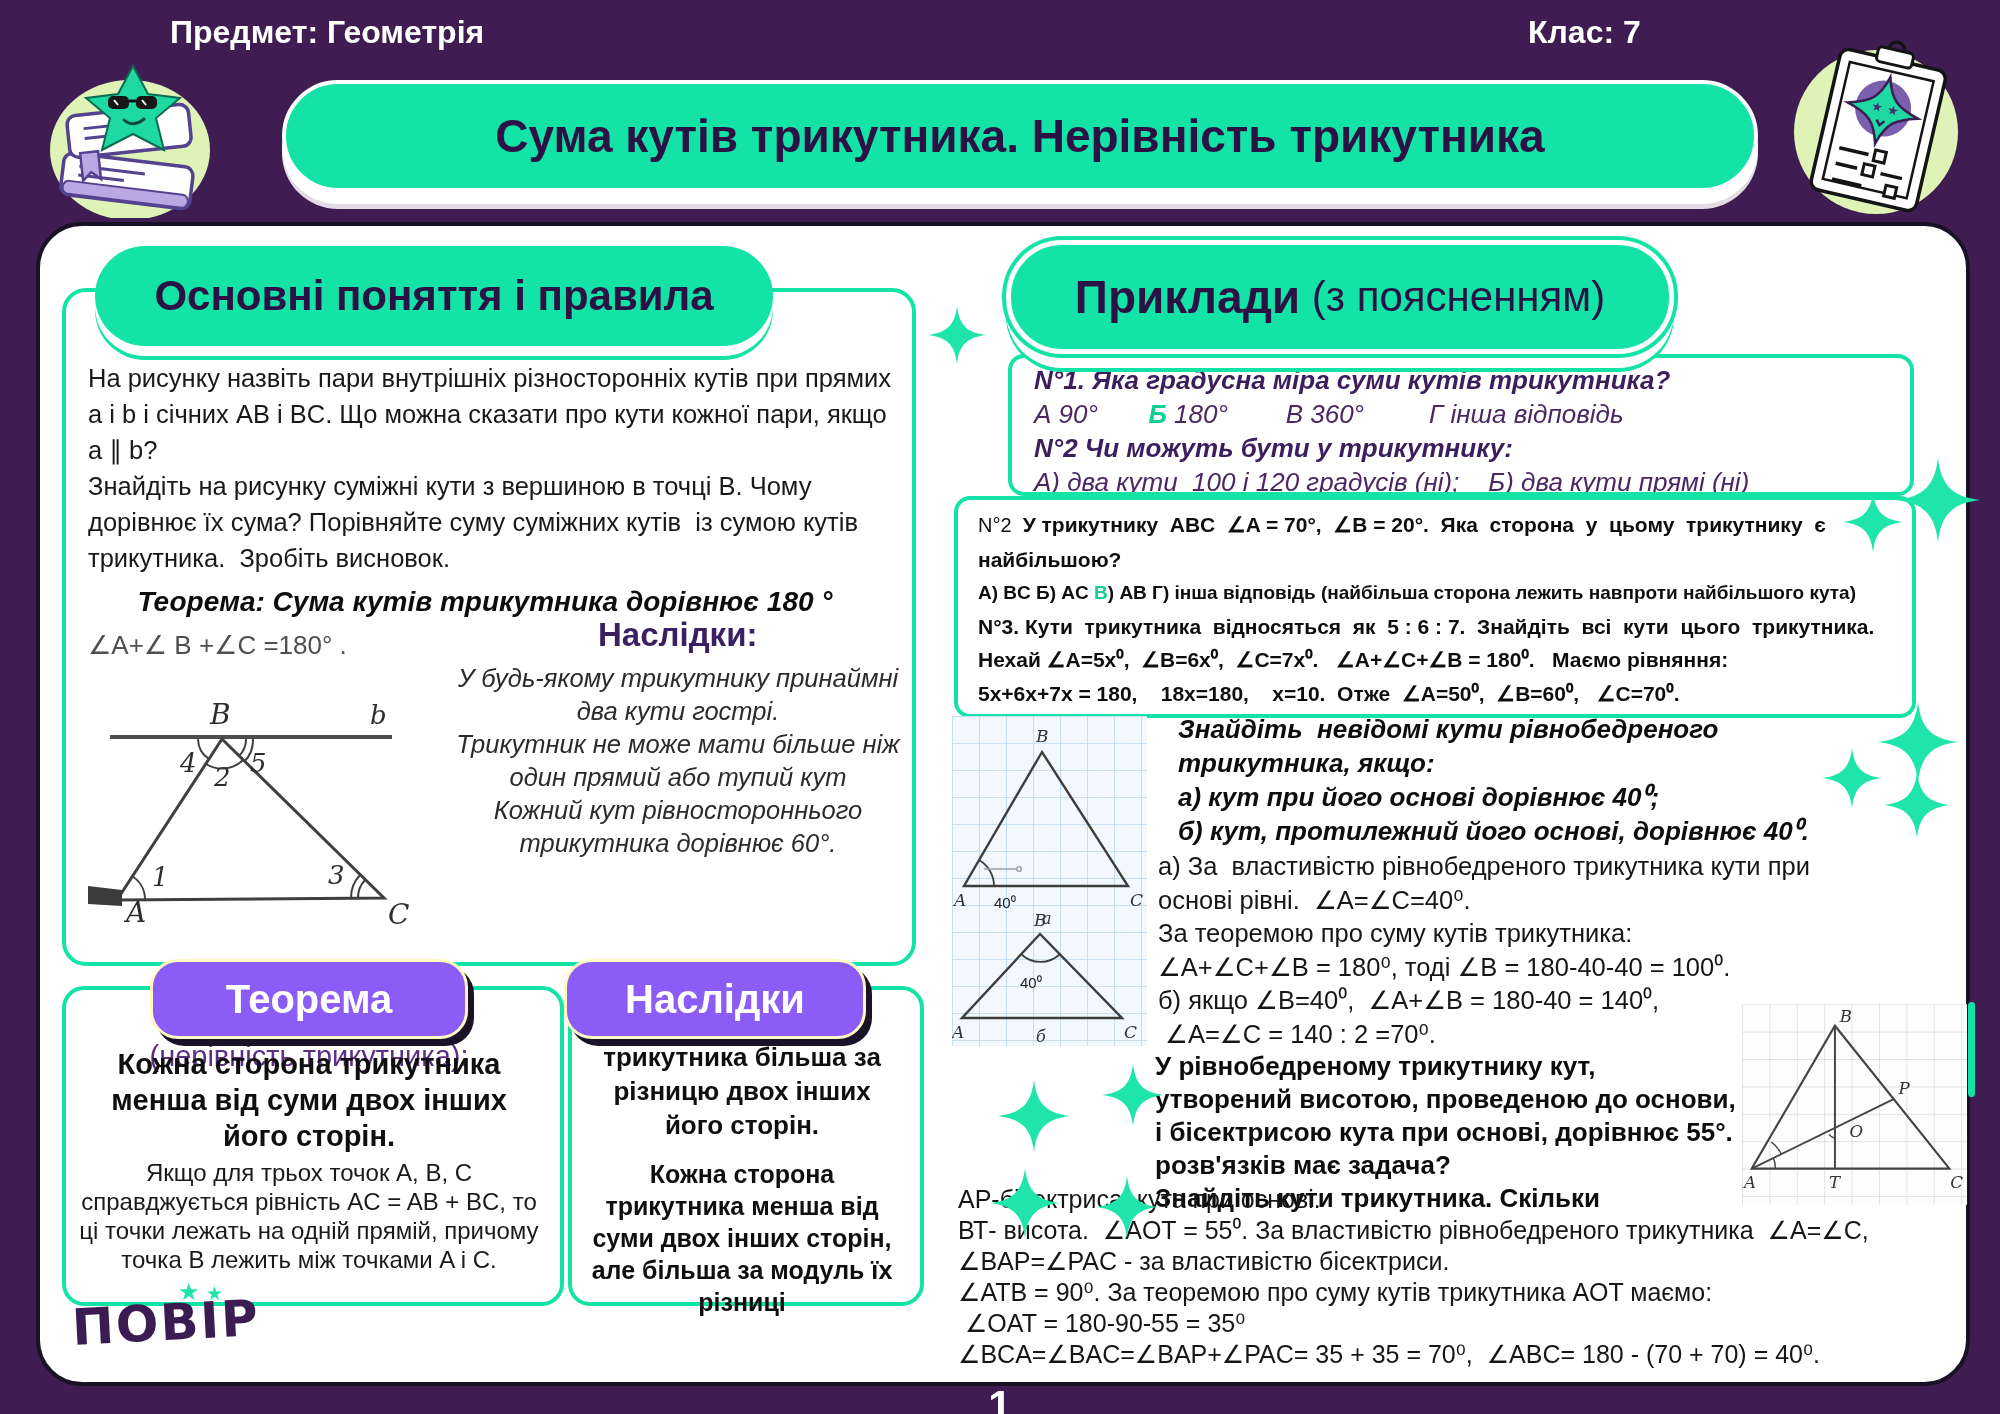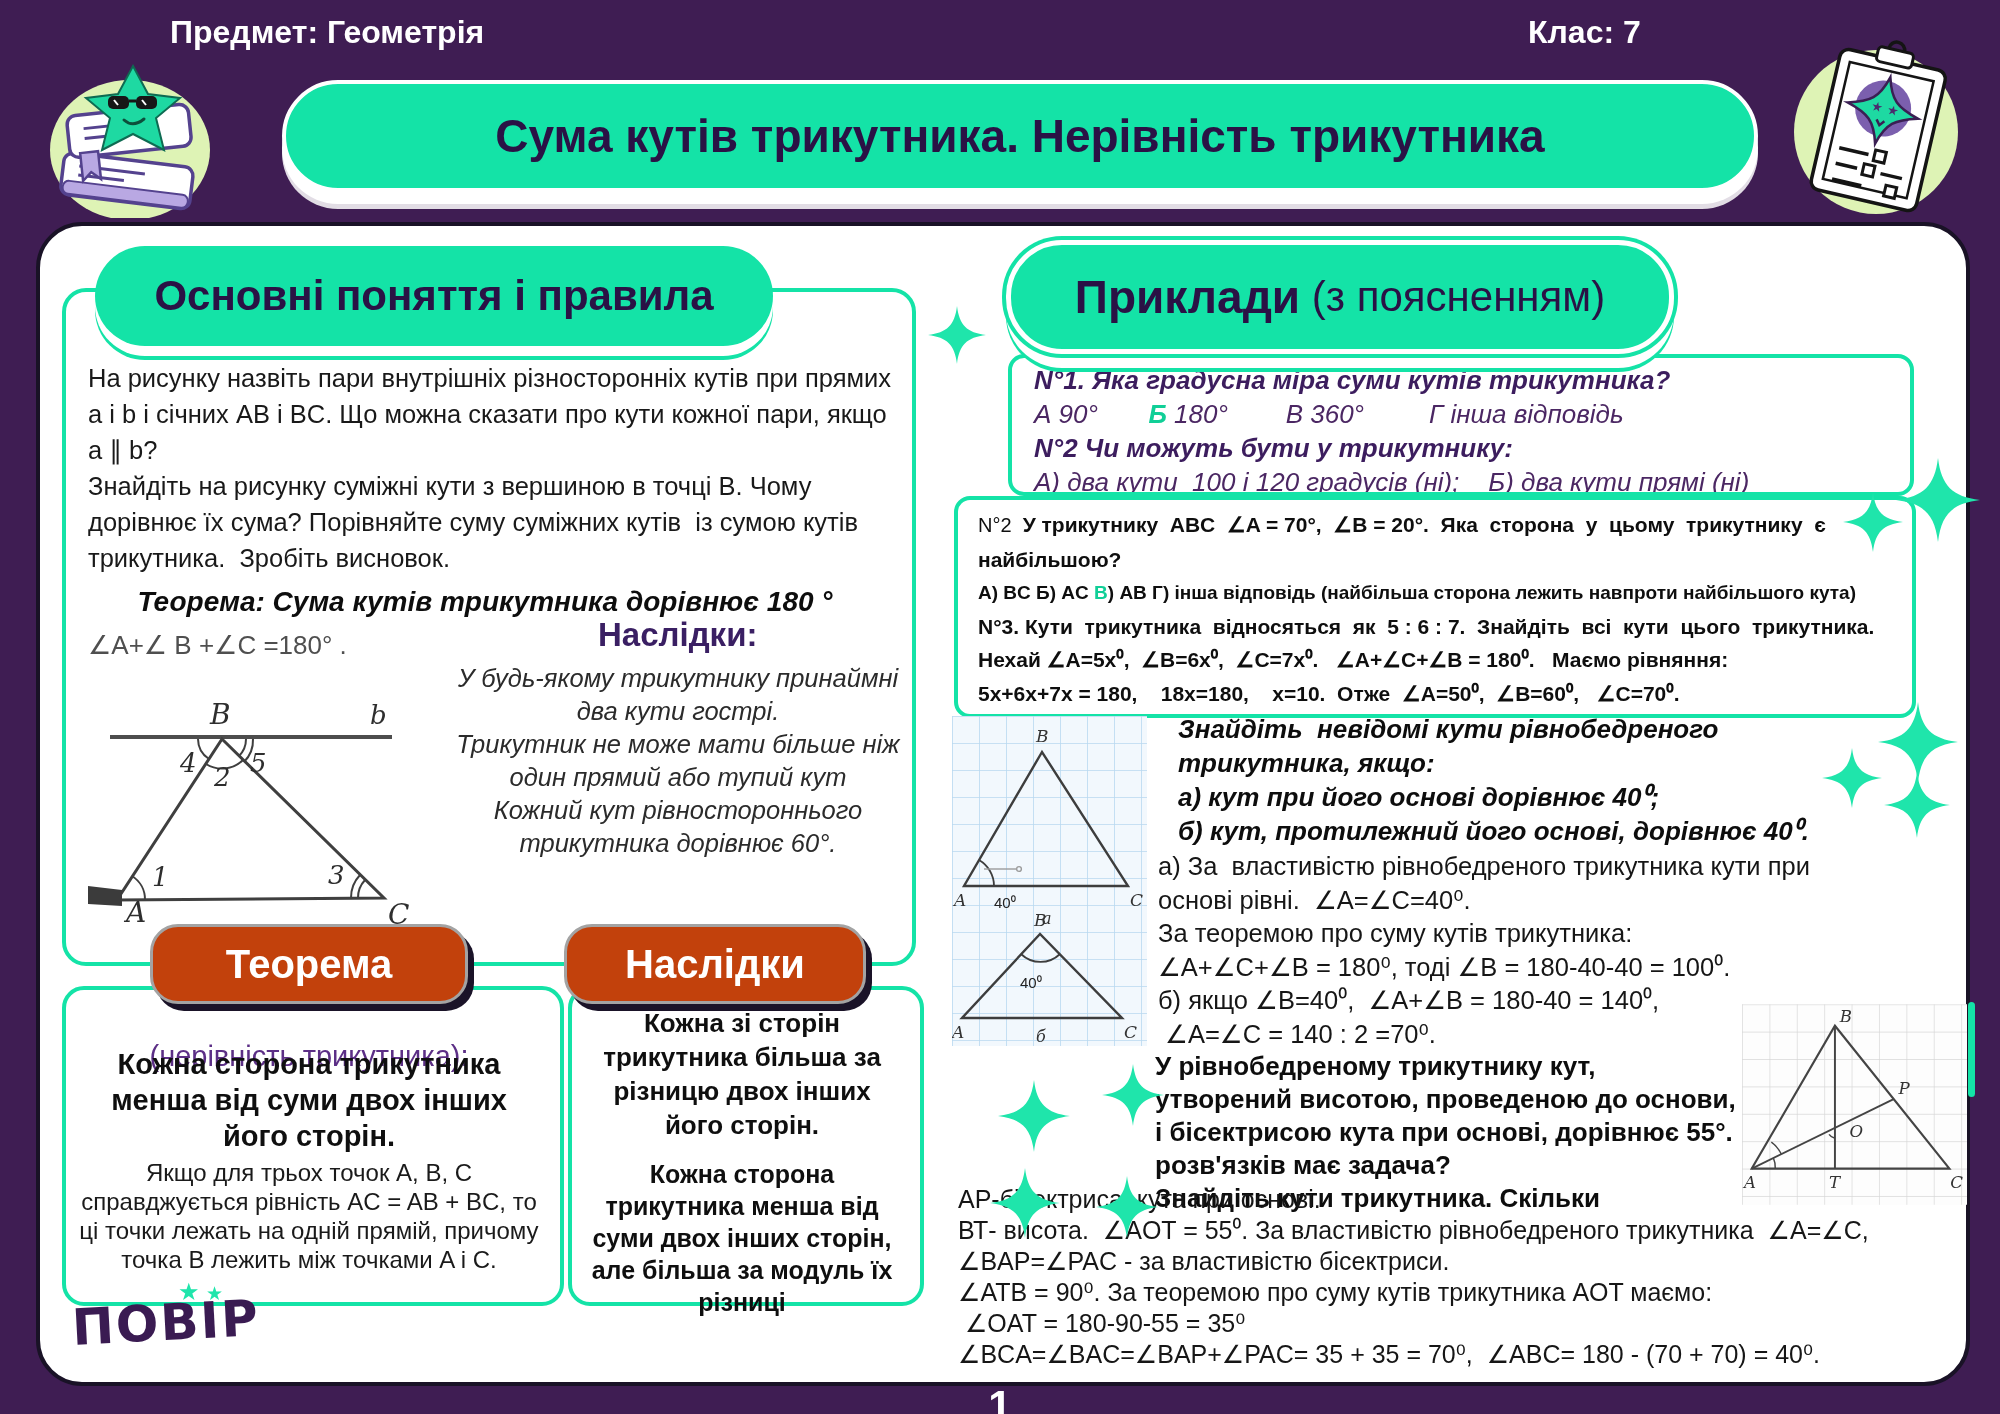--- a/index.html
+++ b/index.html
@@ -22,22 +22,22 @@
     box-shadow:0 0 0 4px #14e3a7,0 14px 0 #ffffff,0 18px 0 #14e3a7;font-size:46px;}
   .rh-rest{font-weight:normal;font-size:42px;}
   
   .tealbox{background:#ffffff;border:4px solid #14e3a7;border-radius:24px;z-index:2;}
   .lbox{left:62px;top:288px;width:846px;height:670px;}
   .boxT{left:62px;top:986px;width:494px;height:312px;border-radius:22px;}
   .boxN{left:568px;top:986px;width:348px;height:312px;border-radius:22px;}
   .rbox1{left:1008px;top:354px;width:898px;height:134px;border-radius:16px;overflow:hidden;}
   .rbox2{left:954px;top:496px;width:954px;height:214px;border-radius:16px;overflow:hidden;}
   
-  .purple-pill{background:#c2410c;color:#ffffff;font-weight:bold;font-size:40px;border:3px solid #a3a3a3;
-    border-radius:28px;box-shadow:6px 7px 0 #1a1328;display:flex;align-items:center;justify-content:center;z-index:5;}
+  .purple-pill{background:#8b5cf6;color:#ffffff;font-weight:bold;font-size:40px;border:3px solid #fef9c3;
+    border-radius:28px;box-shadow:6px 7px 0 #1a1328;display:flex;align-items:center;justify-content:center;z-index:5;margin-top:35px;}
   .pillT{left:150px;top:924px;width:312px;height:74px;}
   .pillN{left:564px;top:924px;width:296px;height:74px;}
   
   .lintro{left:88px;top:360px;width:812px;font-size:25.5px;line-height:36px;color:#191919;z-index:3;}
   .ltheorem{left:70px;top:586px;width:830px;text-align:center;font-size:28px;font-weight:bold;font-style:italic;color:#0d0d0d;z-index:3;}
   .lformula{left:88px;top:630px;font-size:26px;color:#4f4f4f;z-index:3;}
   .lconsq-title{left:598px;top:616px;font-size:33px;font-weight:bold;color:#3a1f63;z-index:3;}
   .lconsq{left:452px;top:662px;width:452px;text-align:center;font-style:italic;font-size:25.5px;line-height:33px;color:#2b2b2b;z-index:3;}
   .tsub{left:76px;top:1040px;width:466px;text-align:center;font-size:29px;color:#5c2f86;z-index:3;}
   .tbold{left:76px;top:1046px;width:466px;text-align:center;font-size:29px;font-weight:bold;color:#0f0f0f;line-height:36px;z-index:3;}

